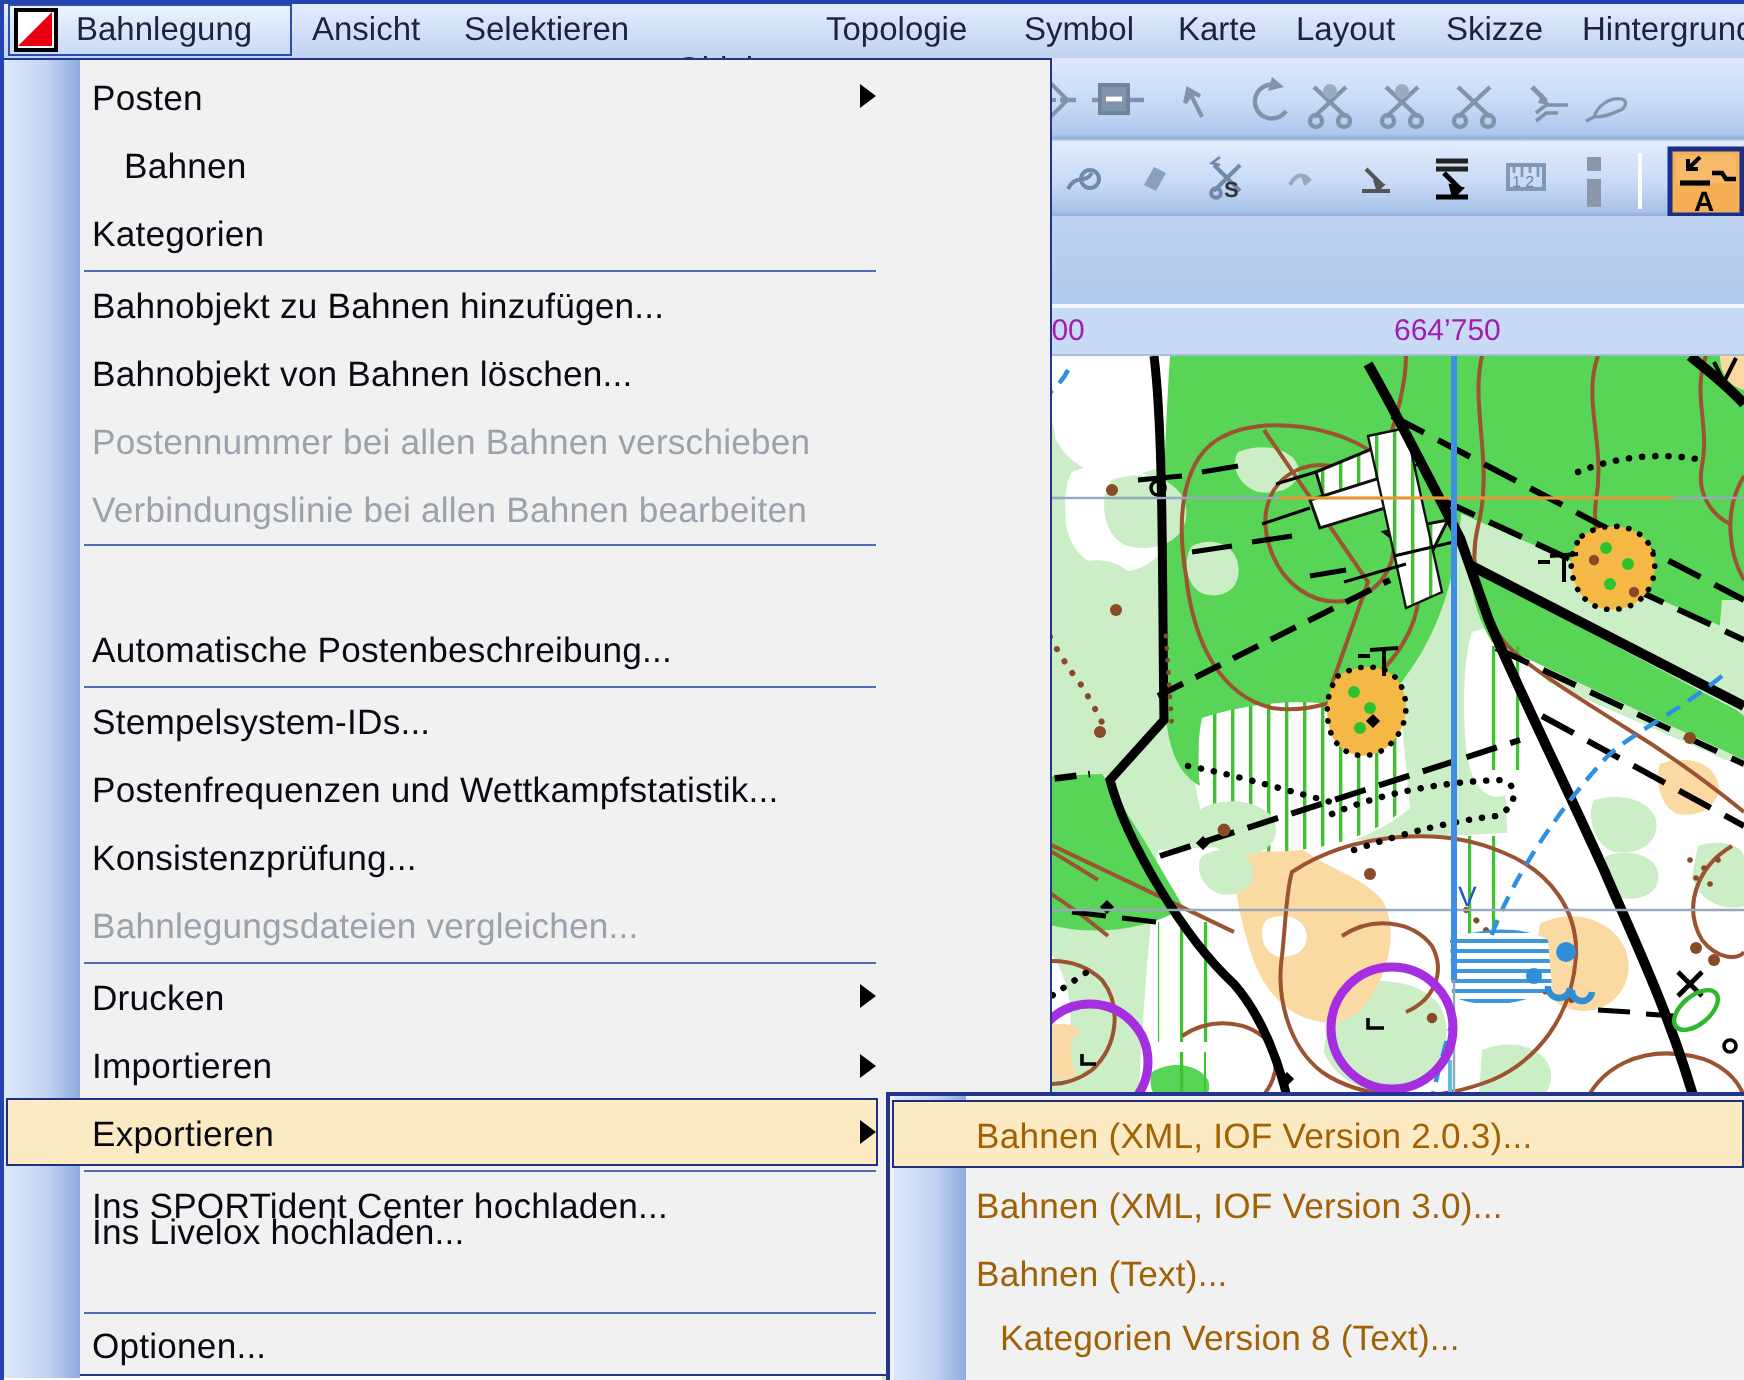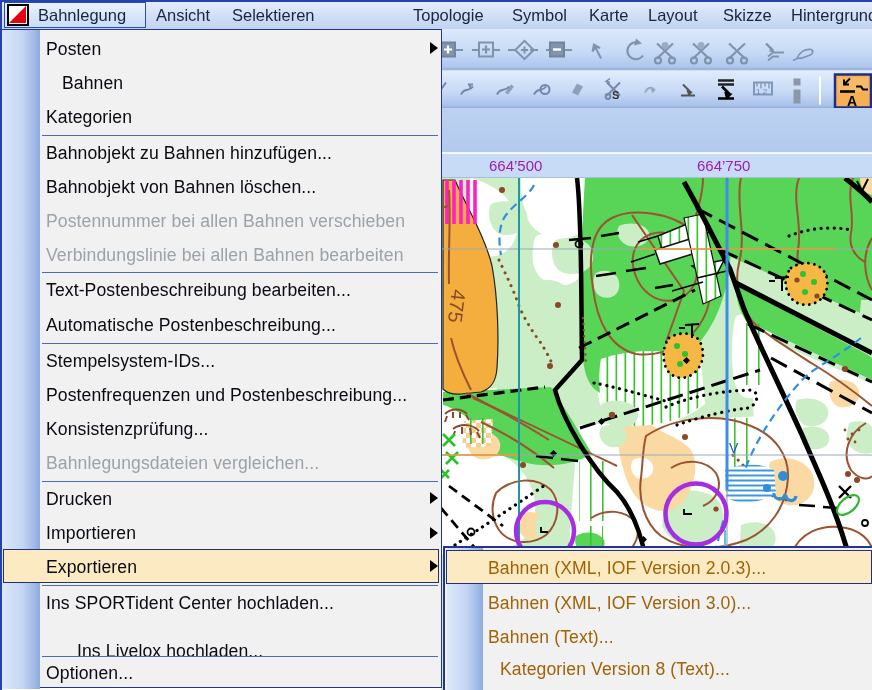--- a/index.html
+++ b/index.html
@@ -15,21 +15,21 @@
 #flag{left:7px;top:4px;width:22px;height:22px;background:#fff;border:2.5px solid #000;box-sizing:border-box;}
 #flag svg{display:block;}
 #toolbars{left:0;top:29px;width:872px;height:79px;
   background:linear-gradient(#dde9fb 0%,#c6d9f5 30%,#aec7ee 48%,#93aed9 51%,#e2ecfc 53%,#c6d9f5 80%,#a9c2ea 97%,#93aed9 100%);}
 #strip1{left:0;top:108px;width:872px;height:44px;background:linear-gradient(#bdd2f1,#b2caee);}
 #stripline{left:0;top:152px;width:872px;height:2px;background:#f5f9ff;}
 #ruler{left:0;top:154px;width:872px;height:24px;background:#c7dbf7;
   border-bottom:1px solid #a8bede;box-sizing:border-box;}
 .rlab{position:absolute;top:3px;font-size:15px;color:#a21caf;}
 
-#menu{left:0;top:29px;width:442px;height:659px;background:#f1f1f1;
+#menu{left:0;top:29px;width:526px;height:659px;background:#f1f1f1;
   border:1px solid #23358f;border-left:2px solid #23358f;box-sizing:border-box;padding-left:24px;}
 #menugrad{position:absolute;left:0;top:0;width:38px;height:659px;
   background:linear-gradient(90deg,#dde8f9 0%,#c3d5f3 55%,#8fabde 100%);}
 .mi{position:absolute;left:44px;height:22px;line-height:22px;font-size:17.6px;letter-spacing:0.1px;color:#0a0a14;white-space:nowrap;}
 .mi.dis{color:#9aa2ab;}
 .msep{position:absolute;left:40px;width:396px;height:1px;background:#4e6cb4;}
 .marr{position:absolute;left:428px;width:0;height:0;border-left:8px solid #000;
   border-top:6.5px solid transparent;border-bottom:6.5px solid transparent;}
 #mhl{position:absolute;left:1px;top:519px;width:436px;height:34px;background:#fcebc2;
   border:1px solid #20307e;box-sizing:border-box;}
@@ -381,37 +381,36 @@
     <span class="mi" style="top:7.5px;">Posten</span>
     <div class="marr" style="top:12px;"></div>
     <span class="mi" style="top:42px;margin-left:16px;">Bahnen</span>
     <span class="mi" style="top:76px;">Kategorien</span>
     <div class="msep" style="top:104.5px;"></div>
     <span class="mi" style="top:111.5px;">Bahnobjekt zu Bahnen hinzufügen...</span>
     <span class="mi" style="top:145.5px;">Bahnobjekt von Bahnen löschen...</span>
     <span class="mi dis" style="top:179.5px;">Postennummer bei allen Bahnen verschieben</span>
     <span class="mi dis" style="top:213.5px;">Verbindungslinie bei allen Bahnen bearbeiten</span>
     <div class="msep" style="top:242px;"></div>
-    <span class="mi" style="top:249px;">Text-Postenbeschreibung bearbeiten...</span>
     <span class="mi" style="top:283.5px;">Automatische Postenbeschreibung...</span>
     <div class="msep" style="top:312.5px;"></div>
     <span class="mi" style="top:319.5px;">Stempelsystem-IDs...</span>
-    <span class="mi" style="top:354px;">Postenfrequenzen und Postenbeschreibung...</span>
+    <span class="mi" style="top:354px;">Postenfrequenzen und Wettkampfstatistik...</span>
     <span class="mi" style="top:388px;">Konsistenzprüfung...</span>
     <span class="mi dis" style="top:422px;">Bahnlegungsdateien vergleichen...</span>
     <div class="msep" style="top:451px;"></div>
     <span class="mi" style="top:457.5px;">Drucken</span>
     <div class="marr" style="top:462px;"></div>
     <span class="mi" style="top:492px;">Importieren</span>
     <div class="marr" style="top:496.5px;"></div>
     <span class="mi" style="top:525.5px;z-index:2;">Exportieren</span>
     <div class="marr" style="top:530px;z-index:2;"></div>
     <div class="msep" style="top:555px;"></div>
     <span class="mi" style="top:561.5px;">Ins SPORTident Center hochladen...</span>
-    <span class="mi" style="top:610px;margin-left:31px;">Ins Livelox hochladen...</span>
+    <span class="mi" style="top:575px;">Ins Livelox hochladen...</span>
     <div class="msep" style="top:625.5px;"></div>
     <span class="mi" style="top:631.5px;">Optionen...</span>
   </div>
   <div class="abs" id="submenu">
     <div id="subgrad"></div>
     <div id="shl"></div>
     <span class="si" style="top:8.5px;z-index:2;">Bahnen (XML, IOF Version 2.0.3)...</span>
     <span class="si" style="top:44px;">Bahnen (XML, IOF Version 3.0)...</span>
     <span class="si" style="top:77.5px;">Bahnen (Text)...</span>
     <span class="si" style="top:110px;margin-left:12px;">Kategorien Version 8 (Text)...</span>

